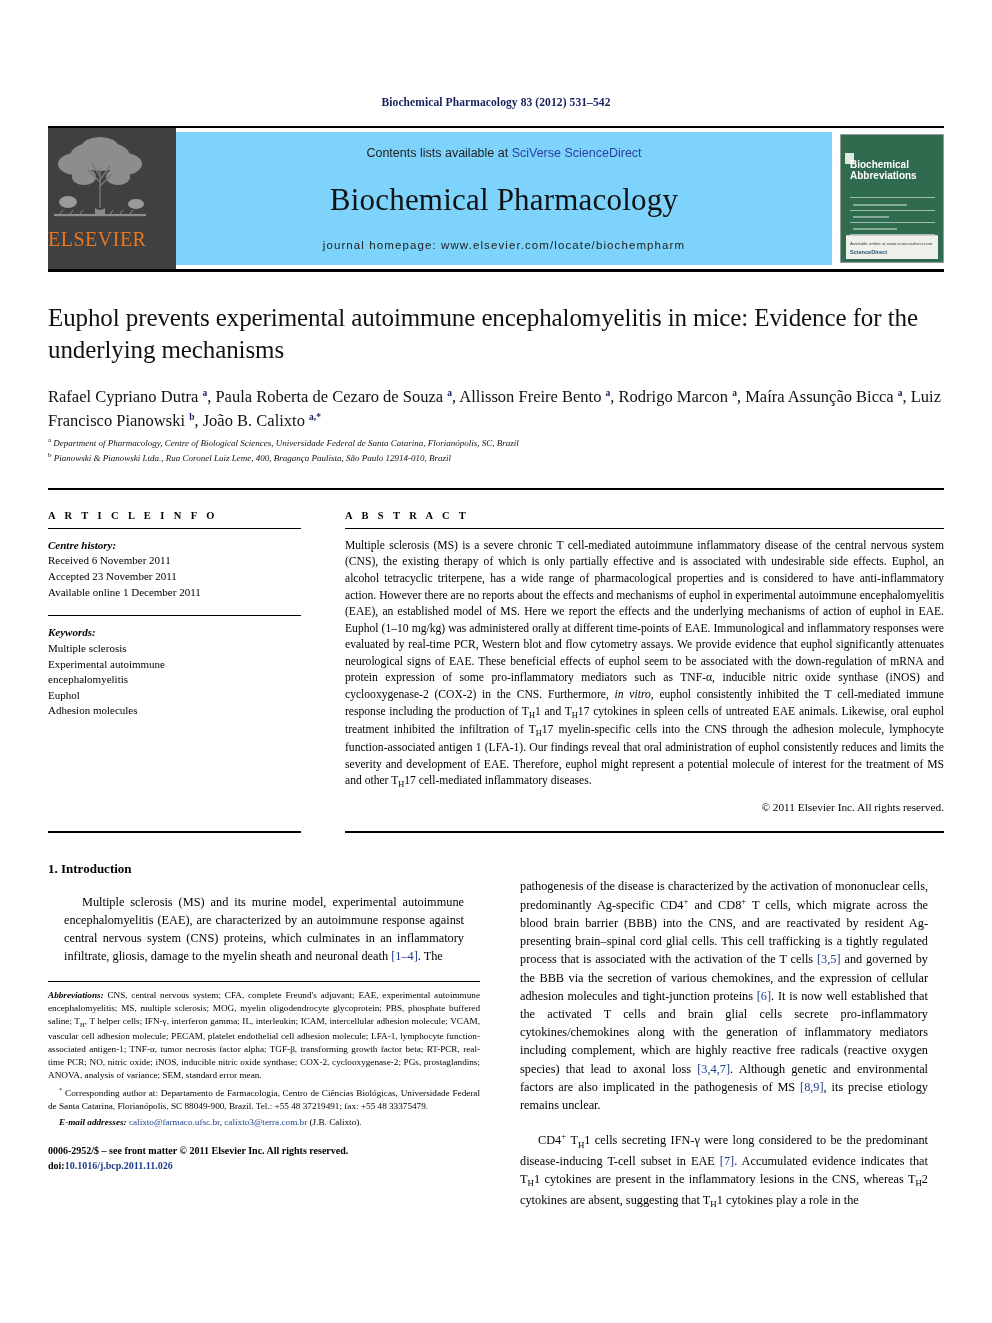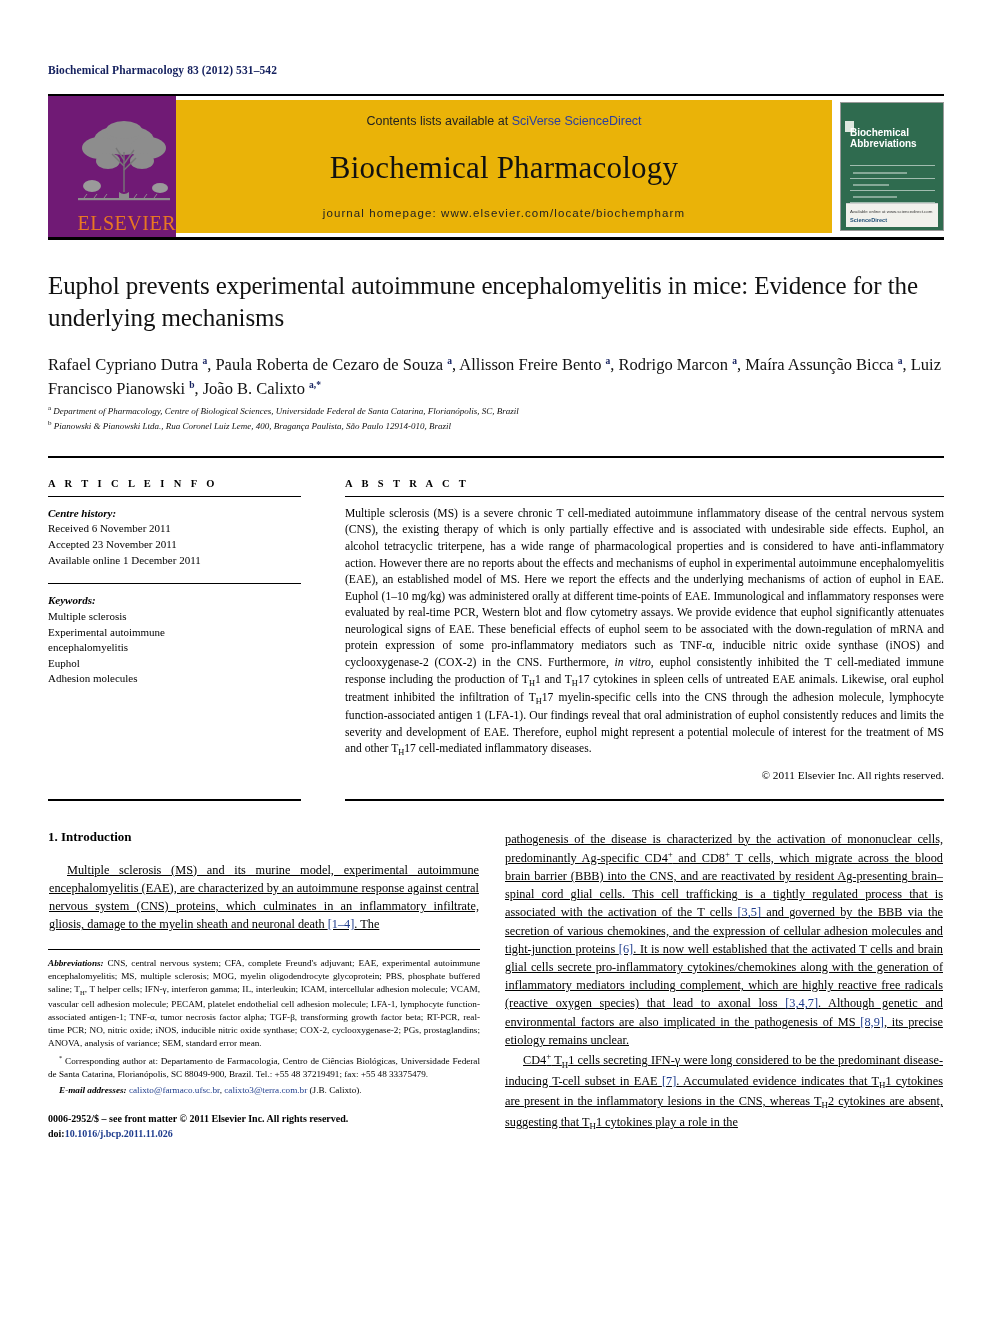--- a/index.html
+++ b/index.html
@@ -11,60 +11,62 @@
     font-family: "Liberation Serif", "DejaVu Serif", serif;
     color: #000000;
     position: relative;
     overflow: hidden;
   }
 
   .page { width: 992px; height: 1323px; position: relative; padding: 0 48px; }
 
   
   .running-head {
+    text-align: center;
     font-size: 11.5px;
     font-weight: bold;
     color: #14205e;
     padding-top: 64px;
     letter-spacing: 0.1px;
+    margin-top: 32px;
   }
 
   
   .masthead {
     margin-top: 18px;
     border-top: 2.5px solid #000;
     border-bottom: 3.5px solid #000;
     display: flex;
     align-items: stretch;
     height: 146px;
     position: relative;
   }
   .elsevier-logo {
     width: 128px;
     flex: 0 0 128px;
     display: flex;
     flex-direction: column;
-    align-items: flex-end;
+    align-items: flex-start;
     justify-content: flex-end;
-    padding-bottom: 4px;
-    background: #701a75;
+    padding-bottom: 20px;
+    background: #404040;
   }
   .elsevier-tree { width: 104px; height: 98px; }
   .elsevier-word {
     font-family: "Liberation Serif", serif;
     font-size: 20px;
     letter-spacing: 0.5px;
     color: #E87722;
     font-weight: normal;
     line-height: 1;
     margin-top: 1px;
   }
   .journal-band {
     flex: 1 1 auto;
-    background: #eab308;
+    background: #7dd3fc;
     display: flex;
     flex-direction: column;
     align-items: center;
     justify-content: space-between;
     padding: 14px 0 14px 0;
     margin: 4px 0 4px 0;
   }
   .contents-line { font-family: "Liberation Sans", sans-serif; font-size: 12.5px; color: #222; }
   .contents-line .sd-link { color: #2b3fa0; }
   .journal-name {
@@ -169,22 +171,21 @@
   .body-cols { display: flex; margin-top: 28px; }
   .bcol { width: 440px; flex: 0 0 440px; }
   .bcol.left { padding-right: 8px; }
   .bcol.right { margin-left: 16px; }
   .sec-title { font-size: 13px; font-weight: bold; margin: 0 0 16px 0; }
   .para {
     font-size: 12.3px;
     line-height: 1.48;
     text-align: justify;
     text-indent: 18px;
-    margin: 1px;
-    text-decoration: underline;
+    margin: 16px;
   }
   .para.cont { text-indent: 0; }
   .ref { color: #1d3b8c; }
   .para sup { font-size: 8.5px; vertical-align: super; }
 
   
   .footnotes { margin-top: 16px; padding-top: 7px; border-top: 1.2px solid #000; }
   .fn {
     font-size: 9.2px;
     line-height: 1.42;

